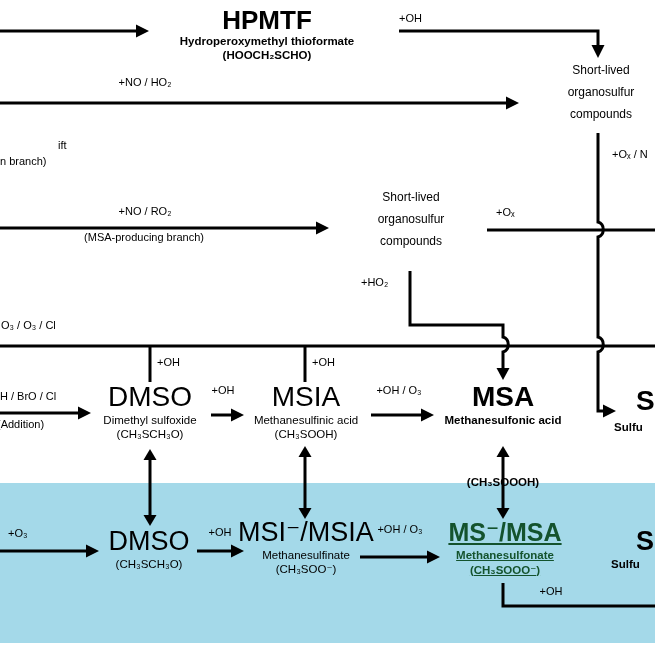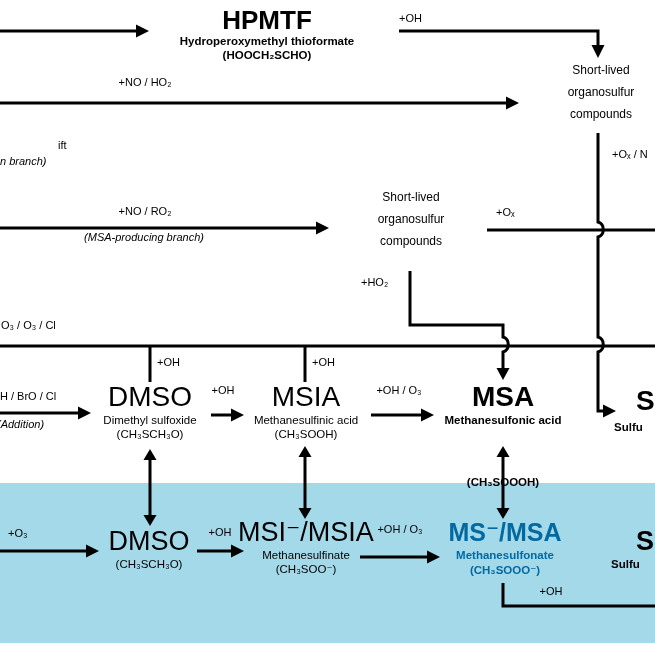--- a/index.html
+++ b/index.html
@@ -5,29 +5,29 @@
   html,body{margin:0;padding:0;background:#fff;}
   #canvas{position:relative;width:655px;height:655px;overflow:hidden;background:#ffffff;
           font-family:"Liberation Sans","DejaVu Sans",sans-serif;color:#000;}
   #aq-band{position:absolute;left:0;top:483px;width:655px;height:160px;background:#A4D9E9;}
   svg.lines{position:absolute;left:0;top:0;width:655px;height:655px;}
   svg.lines path{stroke:#000;stroke-width:3;fill:none;}
   svg.lines polygon{fill:#000;stroke:none;}
   .t{position:absolute;white-space:nowrap;line-height:1.1;}
   .ctr{transform:translateX(-50%);}
   .b{font-weight:bold;}
-  .it{font-style:italic;text-align:center;}
+  .it{text-align:center;}
   .lbl{font-size:11px;}
   .sub{font-size:11.5px;}
   .title26{font-size:26px;}
   .title28{font-size:28px;}
   .title27{font-size:27px;}
   .title25{font-size:25px;}
   .osc{font-size:12px;}
-  .red{color:#0369a1;}
+  .red{color:#14532d;text-decoration:underline;}
 </style>
 </head>
 <body>
 
 <div id="canvas">
 
   <div id="aq-band"></div>
 
   <svg class="lines" viewBox="0 0 655 655">
     <g>

